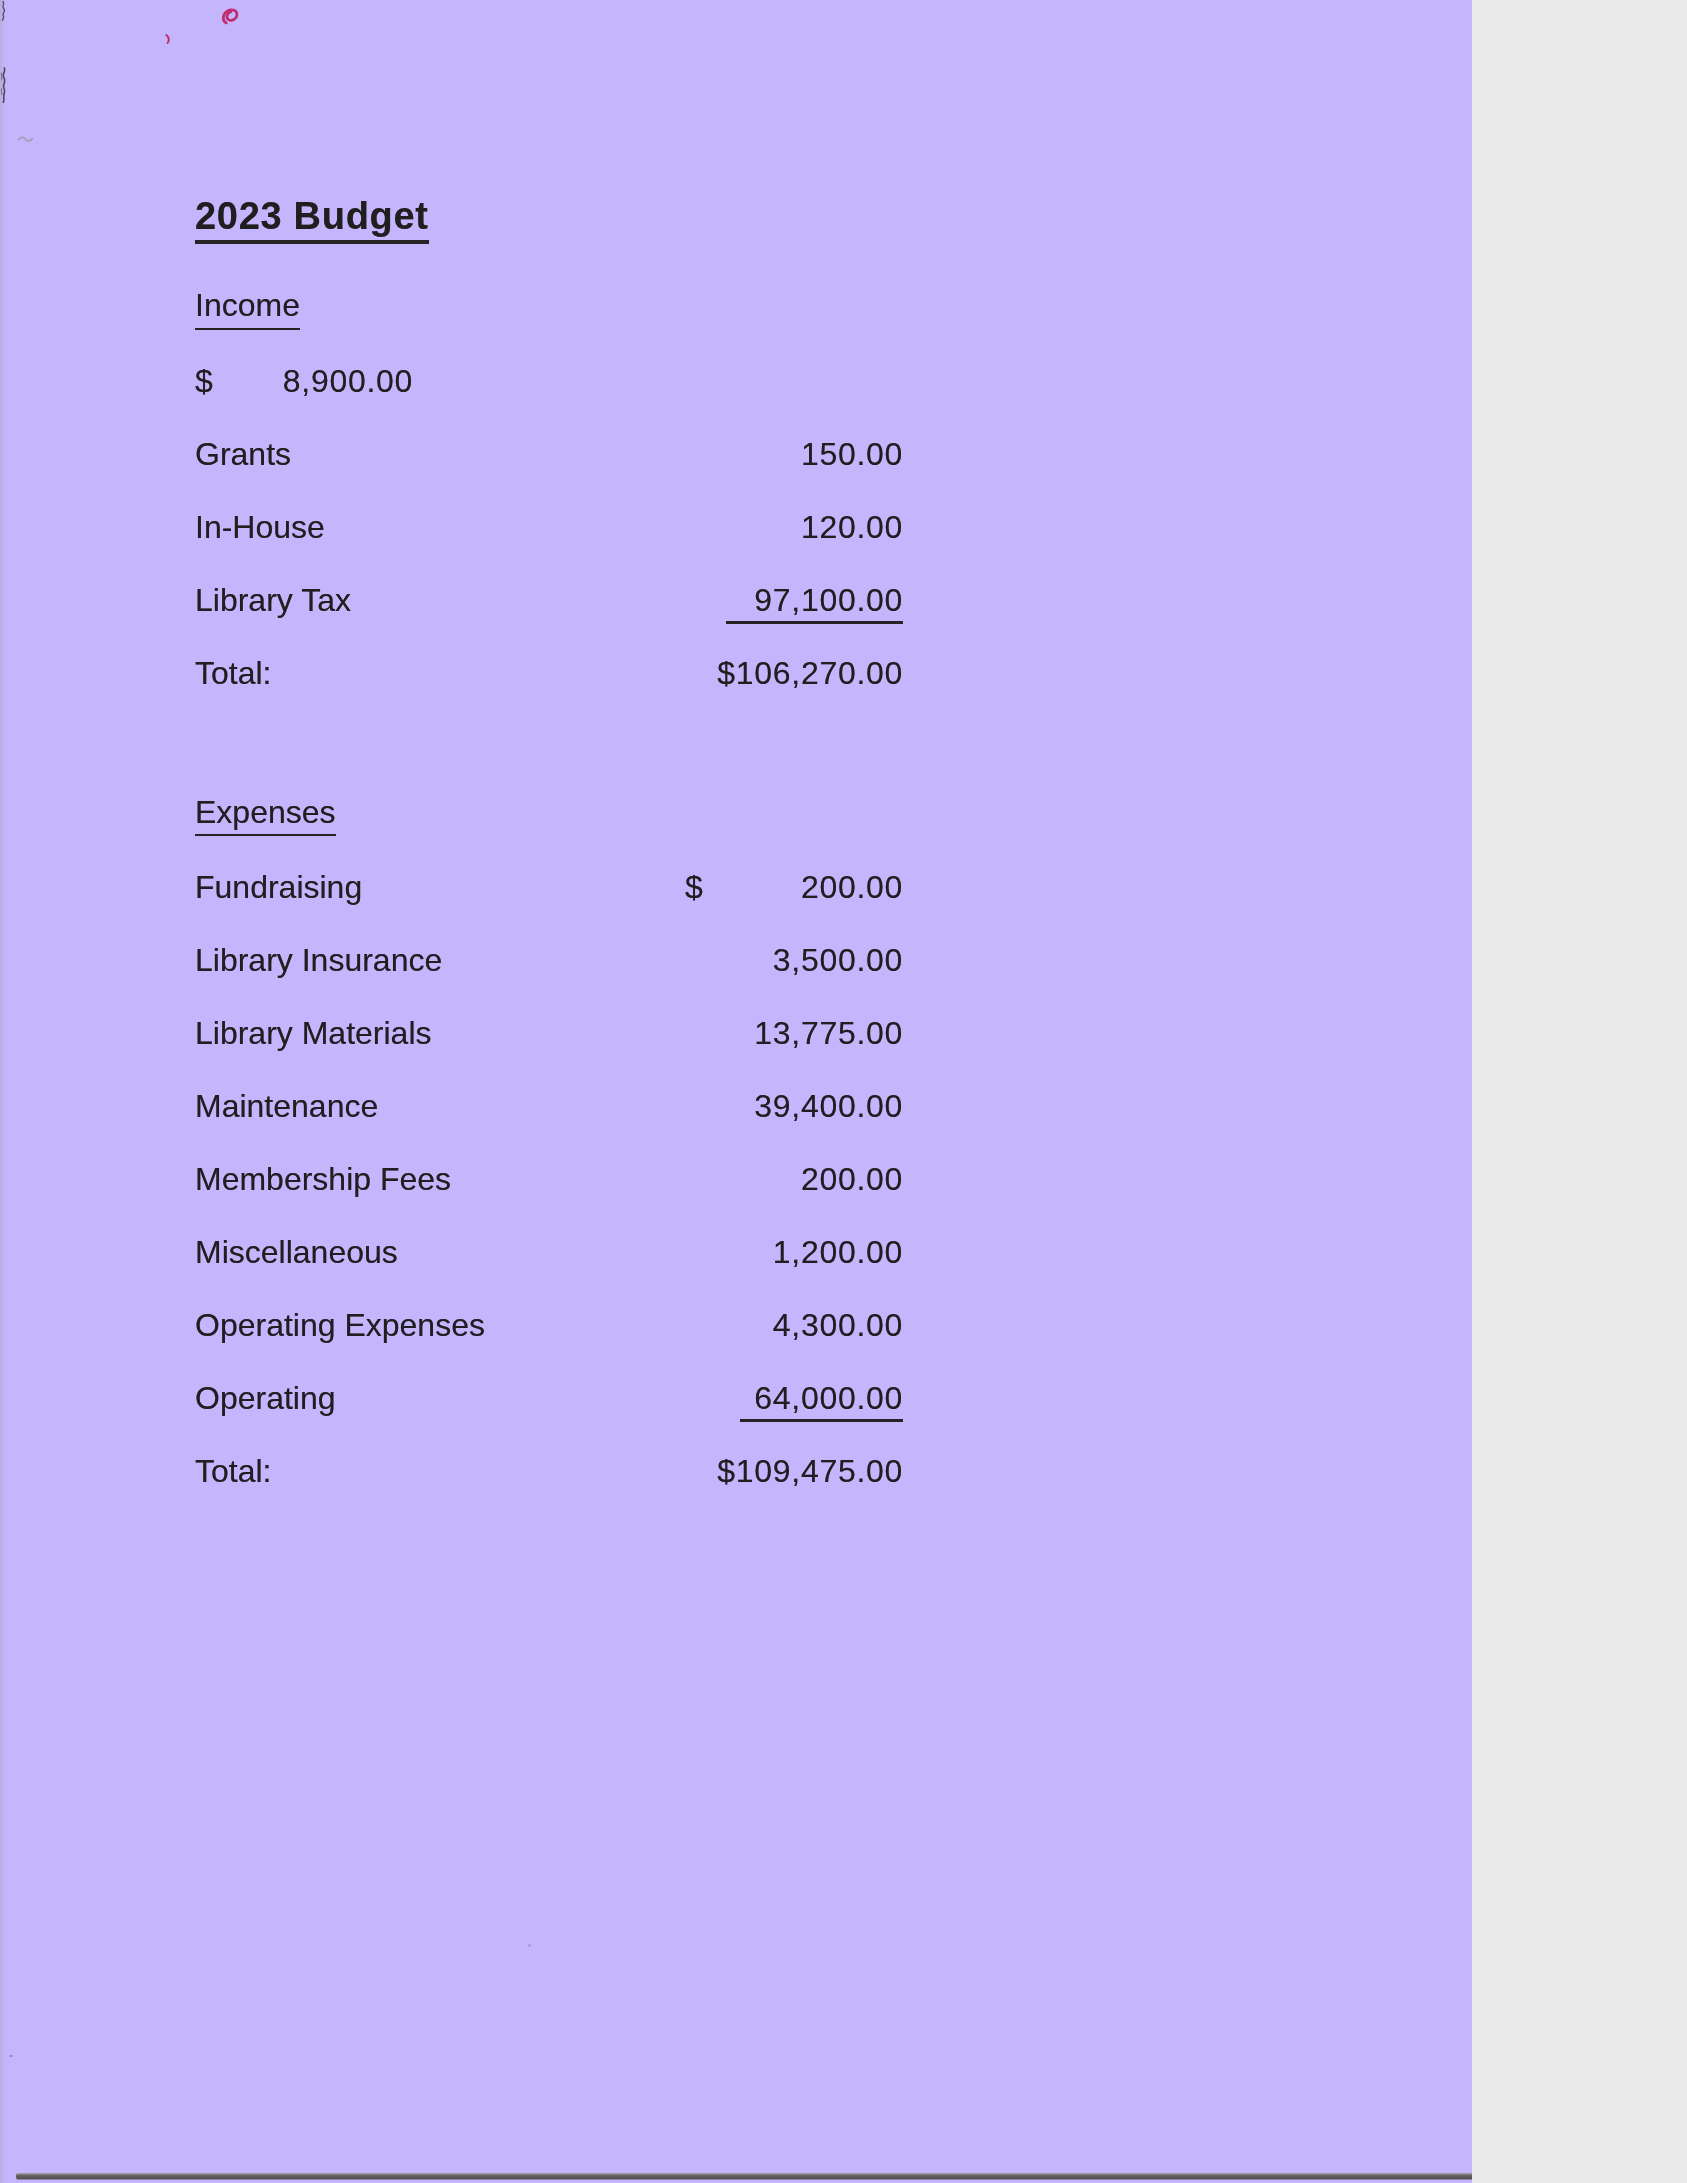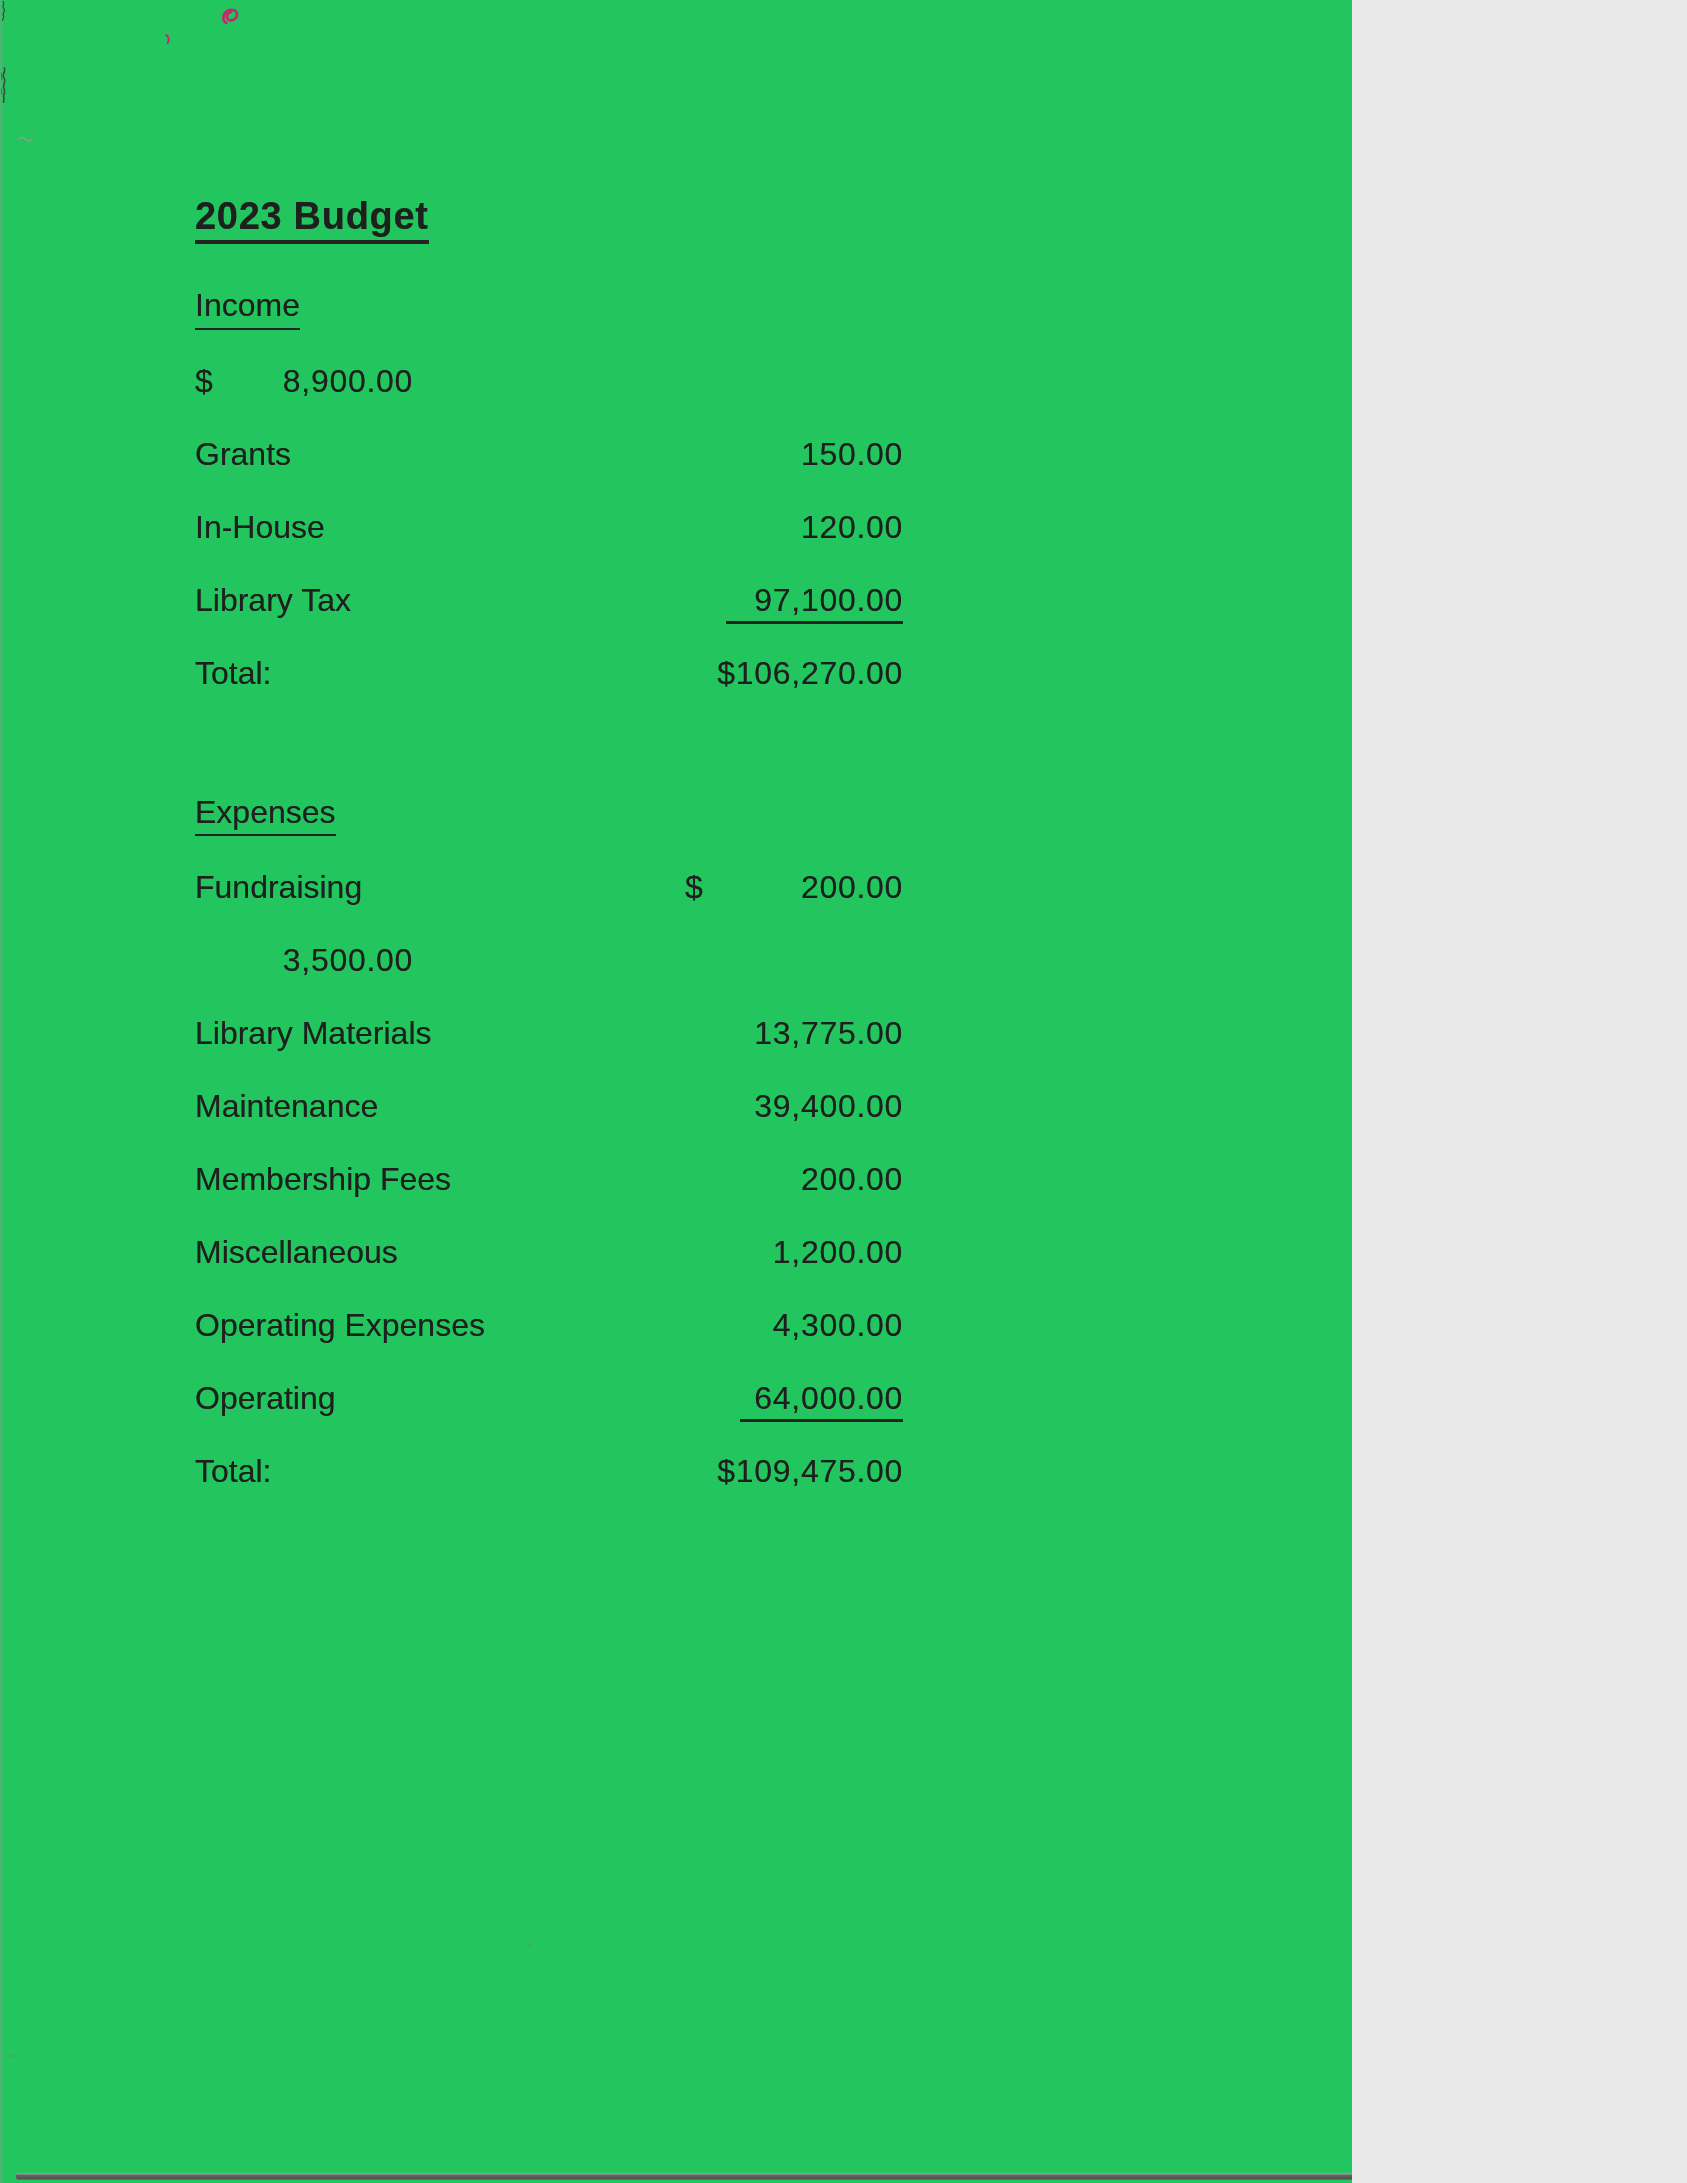--- a/index.html
+++ b/index.html
@@ -4,22 +4,22 @@
 <title>2023 Budget — scanned page</title>
 <style>
   html, body { margin: 0; padding: 0; }
   body {
     width: 1687px; height: 2183px;
     background: #e9e9e9;
     font-family: "Liberation Sans", sans-serif;
   }
   .page {
     position: relative;
-    width: 1352px; height: 2183px;
-    background: #22c55e;
+    width: 1472px; height: 2183px;
+    background: #c4b5fd;
     overflow: hidden;
     color: #1f1f1f;
   }
   
   .edge-shade {
     position: absolute; left: 0; top: 0; width: 4.6px; height: 100%;
     background: linear-gradient(to right, rgba(160,160,160,0.35), rgba(255,255,255,0));
   }
 
   .content {
@@ -119,20 +119,21 @@
 
       <div class="row">
         <span class="label">Fundraising</span>
         <span class="amount with-cur">
           <span class="cur">$</span>
           <span class="val">200.00</span>
         </span>
       </div>
 
       <div class="row">
+        <span class="label">Library Insurance</span>
         <span class="amount">
           <span class="val">3,500.00</span>
         </span>
       </div>
 
       <div class="row">
         <span class="label">Library Materials</span>
         <span class="amount">
           <span class="val">13,775.00</span>
         </span>

